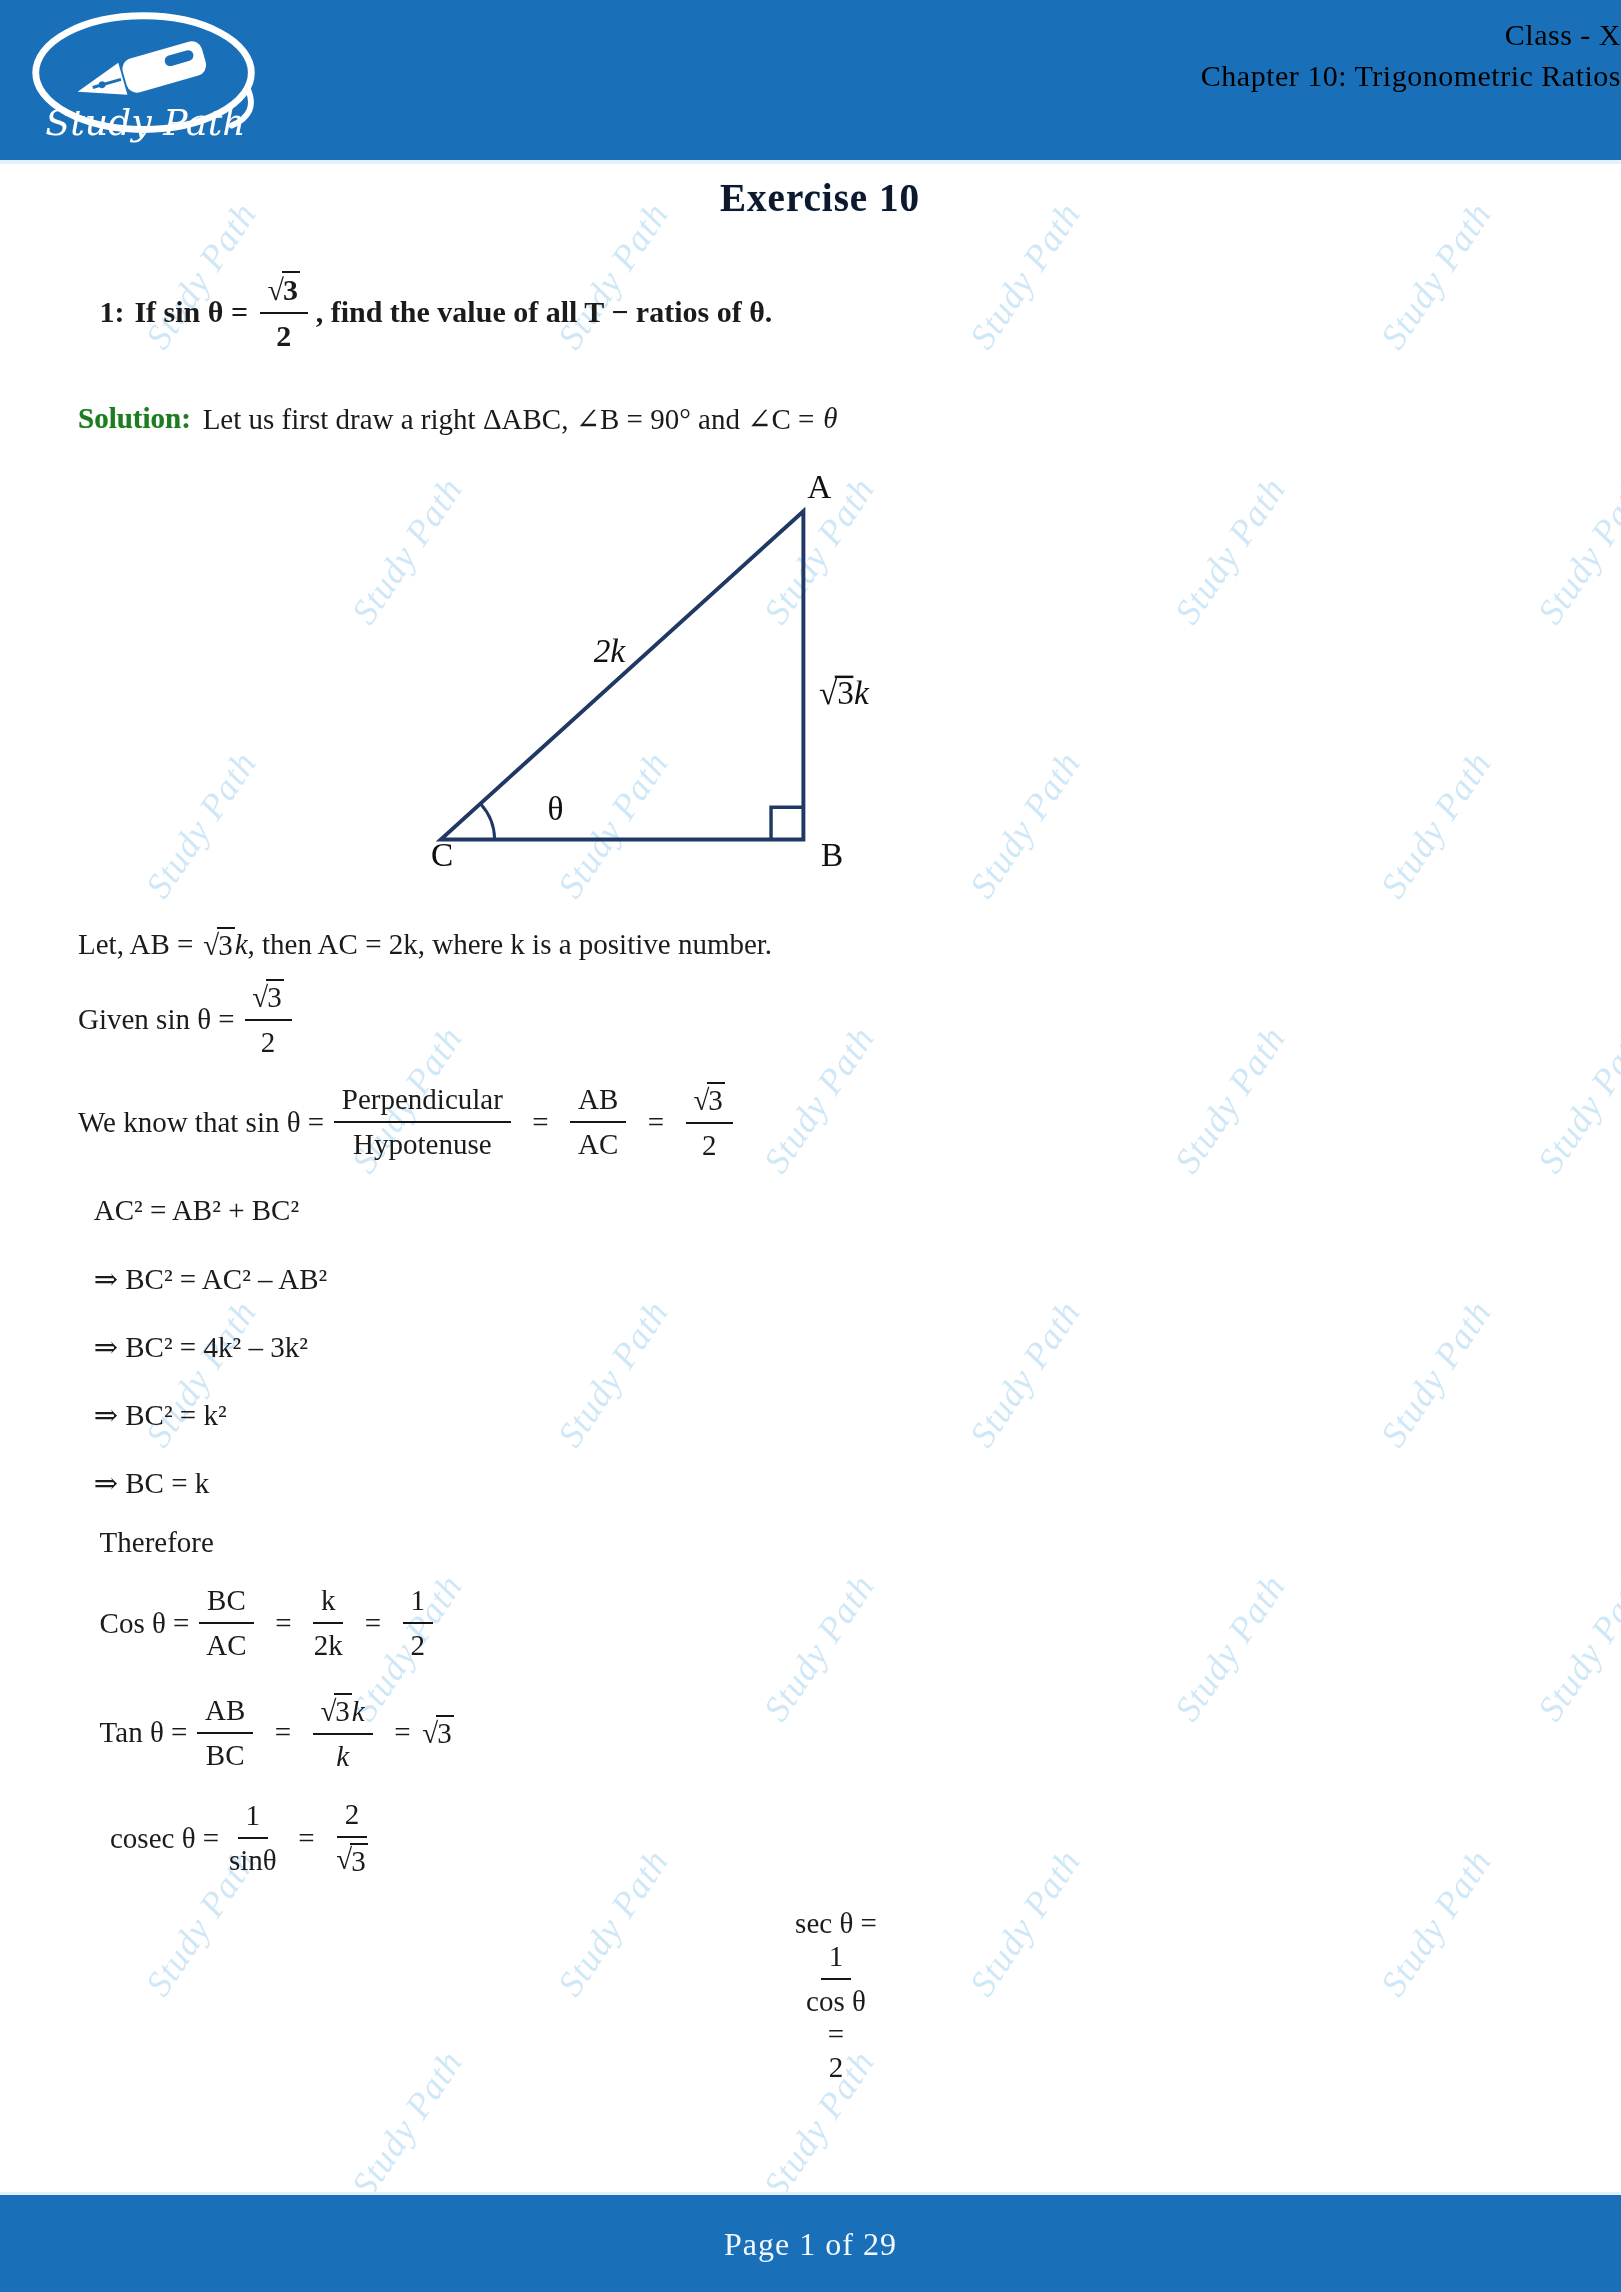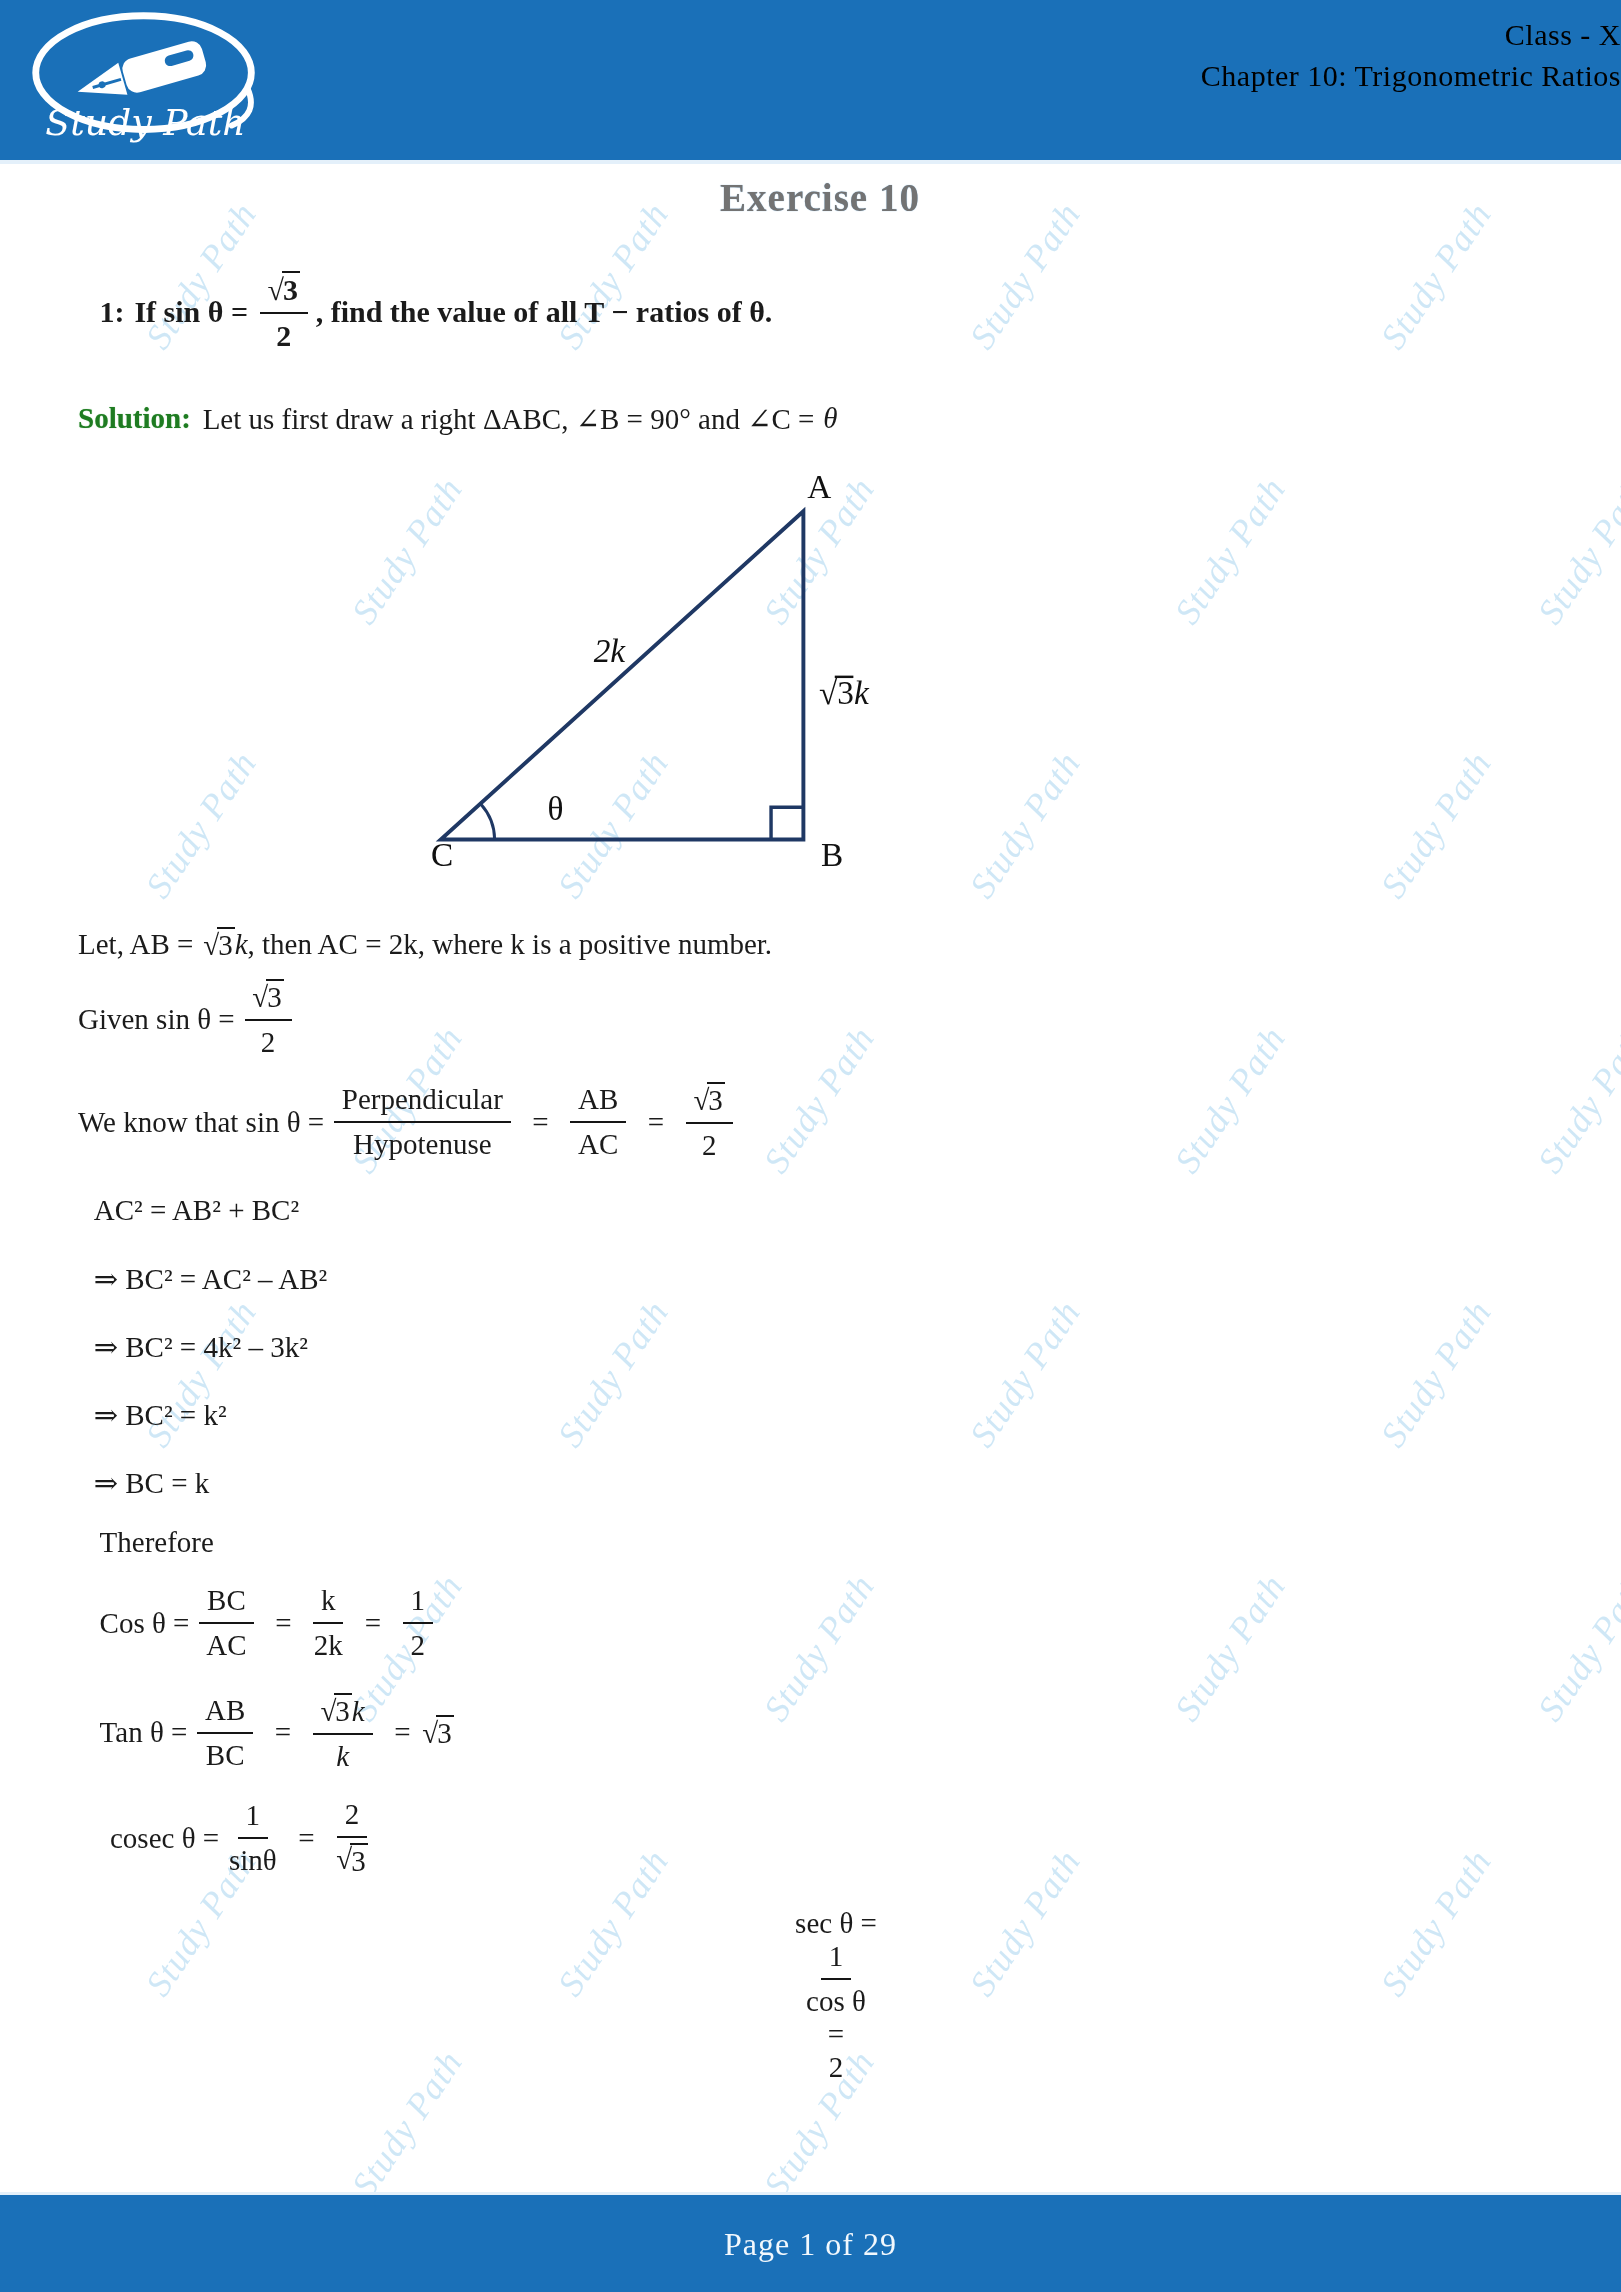--- a/index.html
+++ b/index.html
@@ -17,21 +17,21 @@
   .footer{bottom:0;height:98px;border-top:3.9px solid #e4f0fa;display:flex;align-items:center;justify-content:center;}
   .footer .pageno{color:#f2f8fd;font-size:32px;letter-spacing:1px;}
   .header-titles{position:absolute;left:0;right:0;top:13.7px;text-align:right;color:#000000;}
   .header-titles div{font-size:30px;line-height:41px;letter-spacing:0.5px;}
   .logo{position:absolute;left:21.6px;top:5.9px;width:247px;height:147px;}
   .logo text{font-style:italic;font-family:"DejaVu Serif",serif;}
 
   
   .content{position:absolute;top:165px;left:0;right:0;bottom:98px;z-index:1;padding:0 59px 0 78px;}
   .exercise-title{margin:9.8px 0 0 0;text-align:center;font-size:39px;font-weight:bold;
-                  color:#737373;letter-spacing:1px;text-shadow:0 0 1px #7fb3dc;}
+                  color:#0f172a;letter-spacing:1px;text-shadow:0 0 1px #7fb3dc;}
   .row{display:flex;align-items:center;font-size:29px;}
   .it{font-style:italic;}
   .green{color:#1e7b21;font-weight:bold;text-shadow:0 0 1px #7cc27e;}
   .eqsign{margin:0 11.8px;}
   .frac{display:inline-flex;flex-direction:column;align-items:center;margin:0 9.8px;text-align:center;}
   .frac .num{padding:0 7.8px 4.9px 7.8px;border-bottom:2.9px solid #151515;display:inline-flex;align-items:flex-end;justify-content:center;}
   .frac .den{padding-top:4.9px;display:inline-flex;align-items:flex-start;justify-content:center;}
   .rt{display:inline-block;}
   .rad{display:inline-block;border-top:2.9px solid #151515;padding:0 2px 0 1px;margin-left:-2px;}
   .question{margin-top:51px;font-size:30px;font-weight:bold;}

